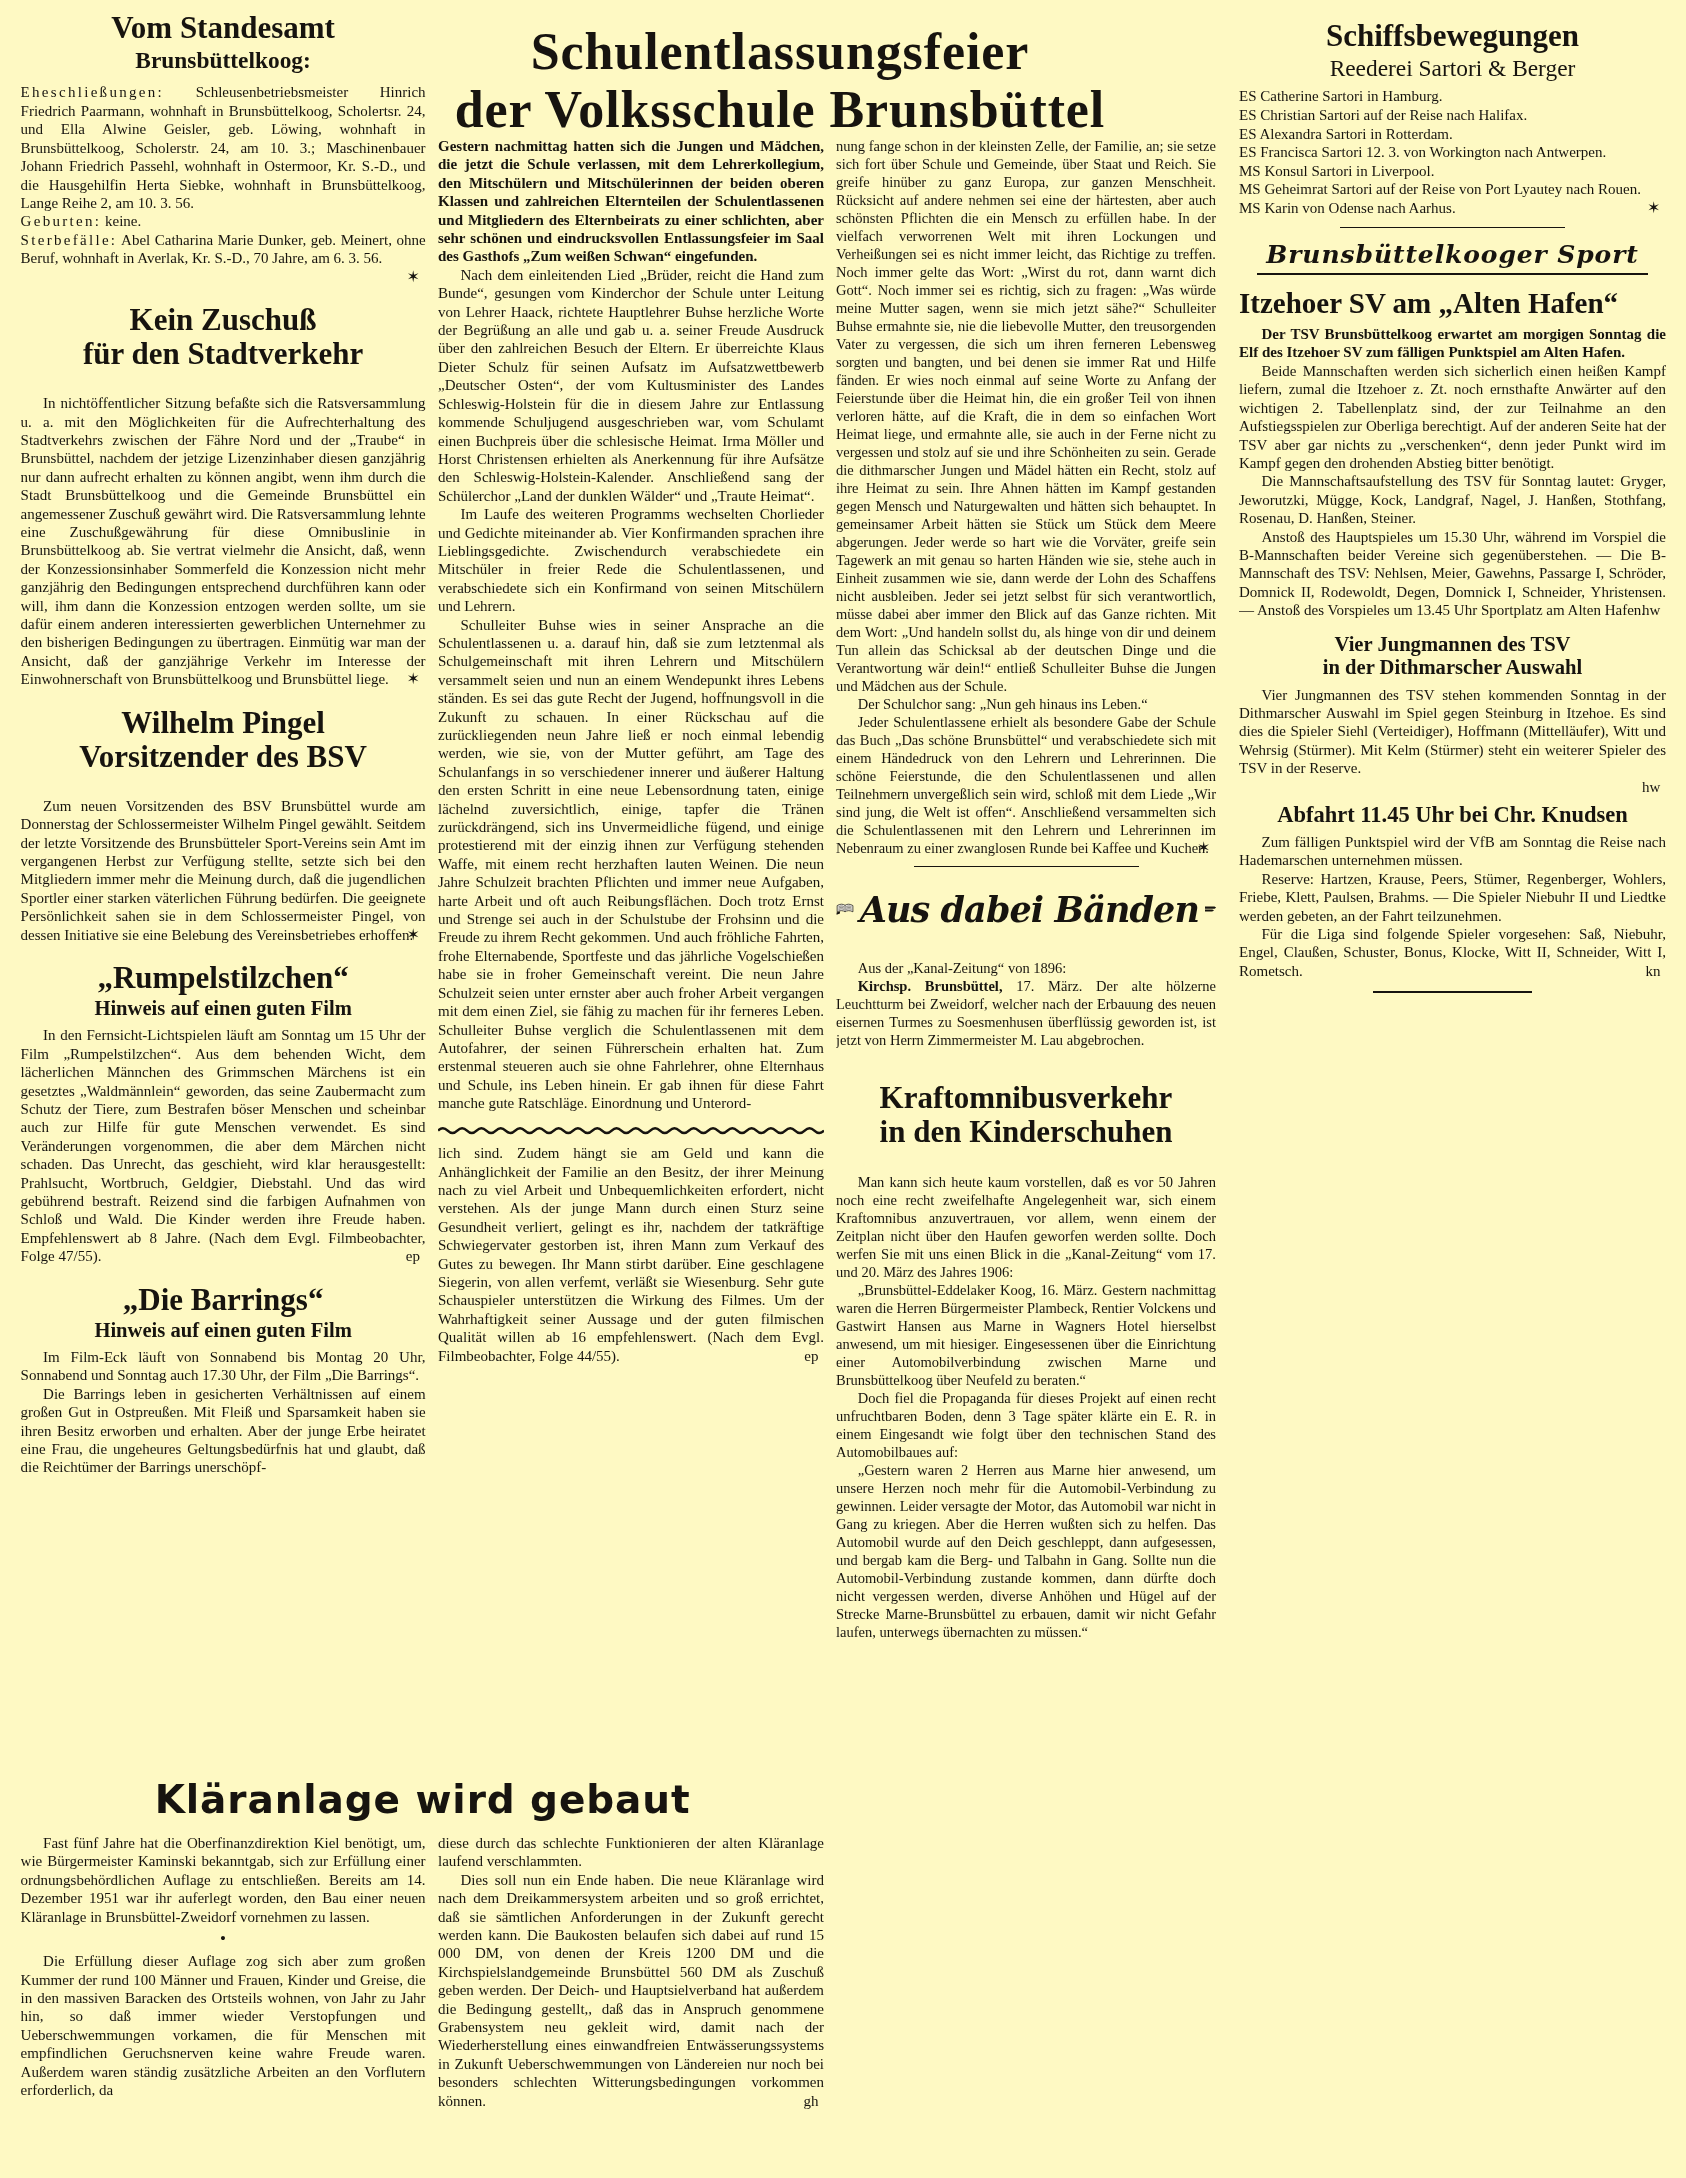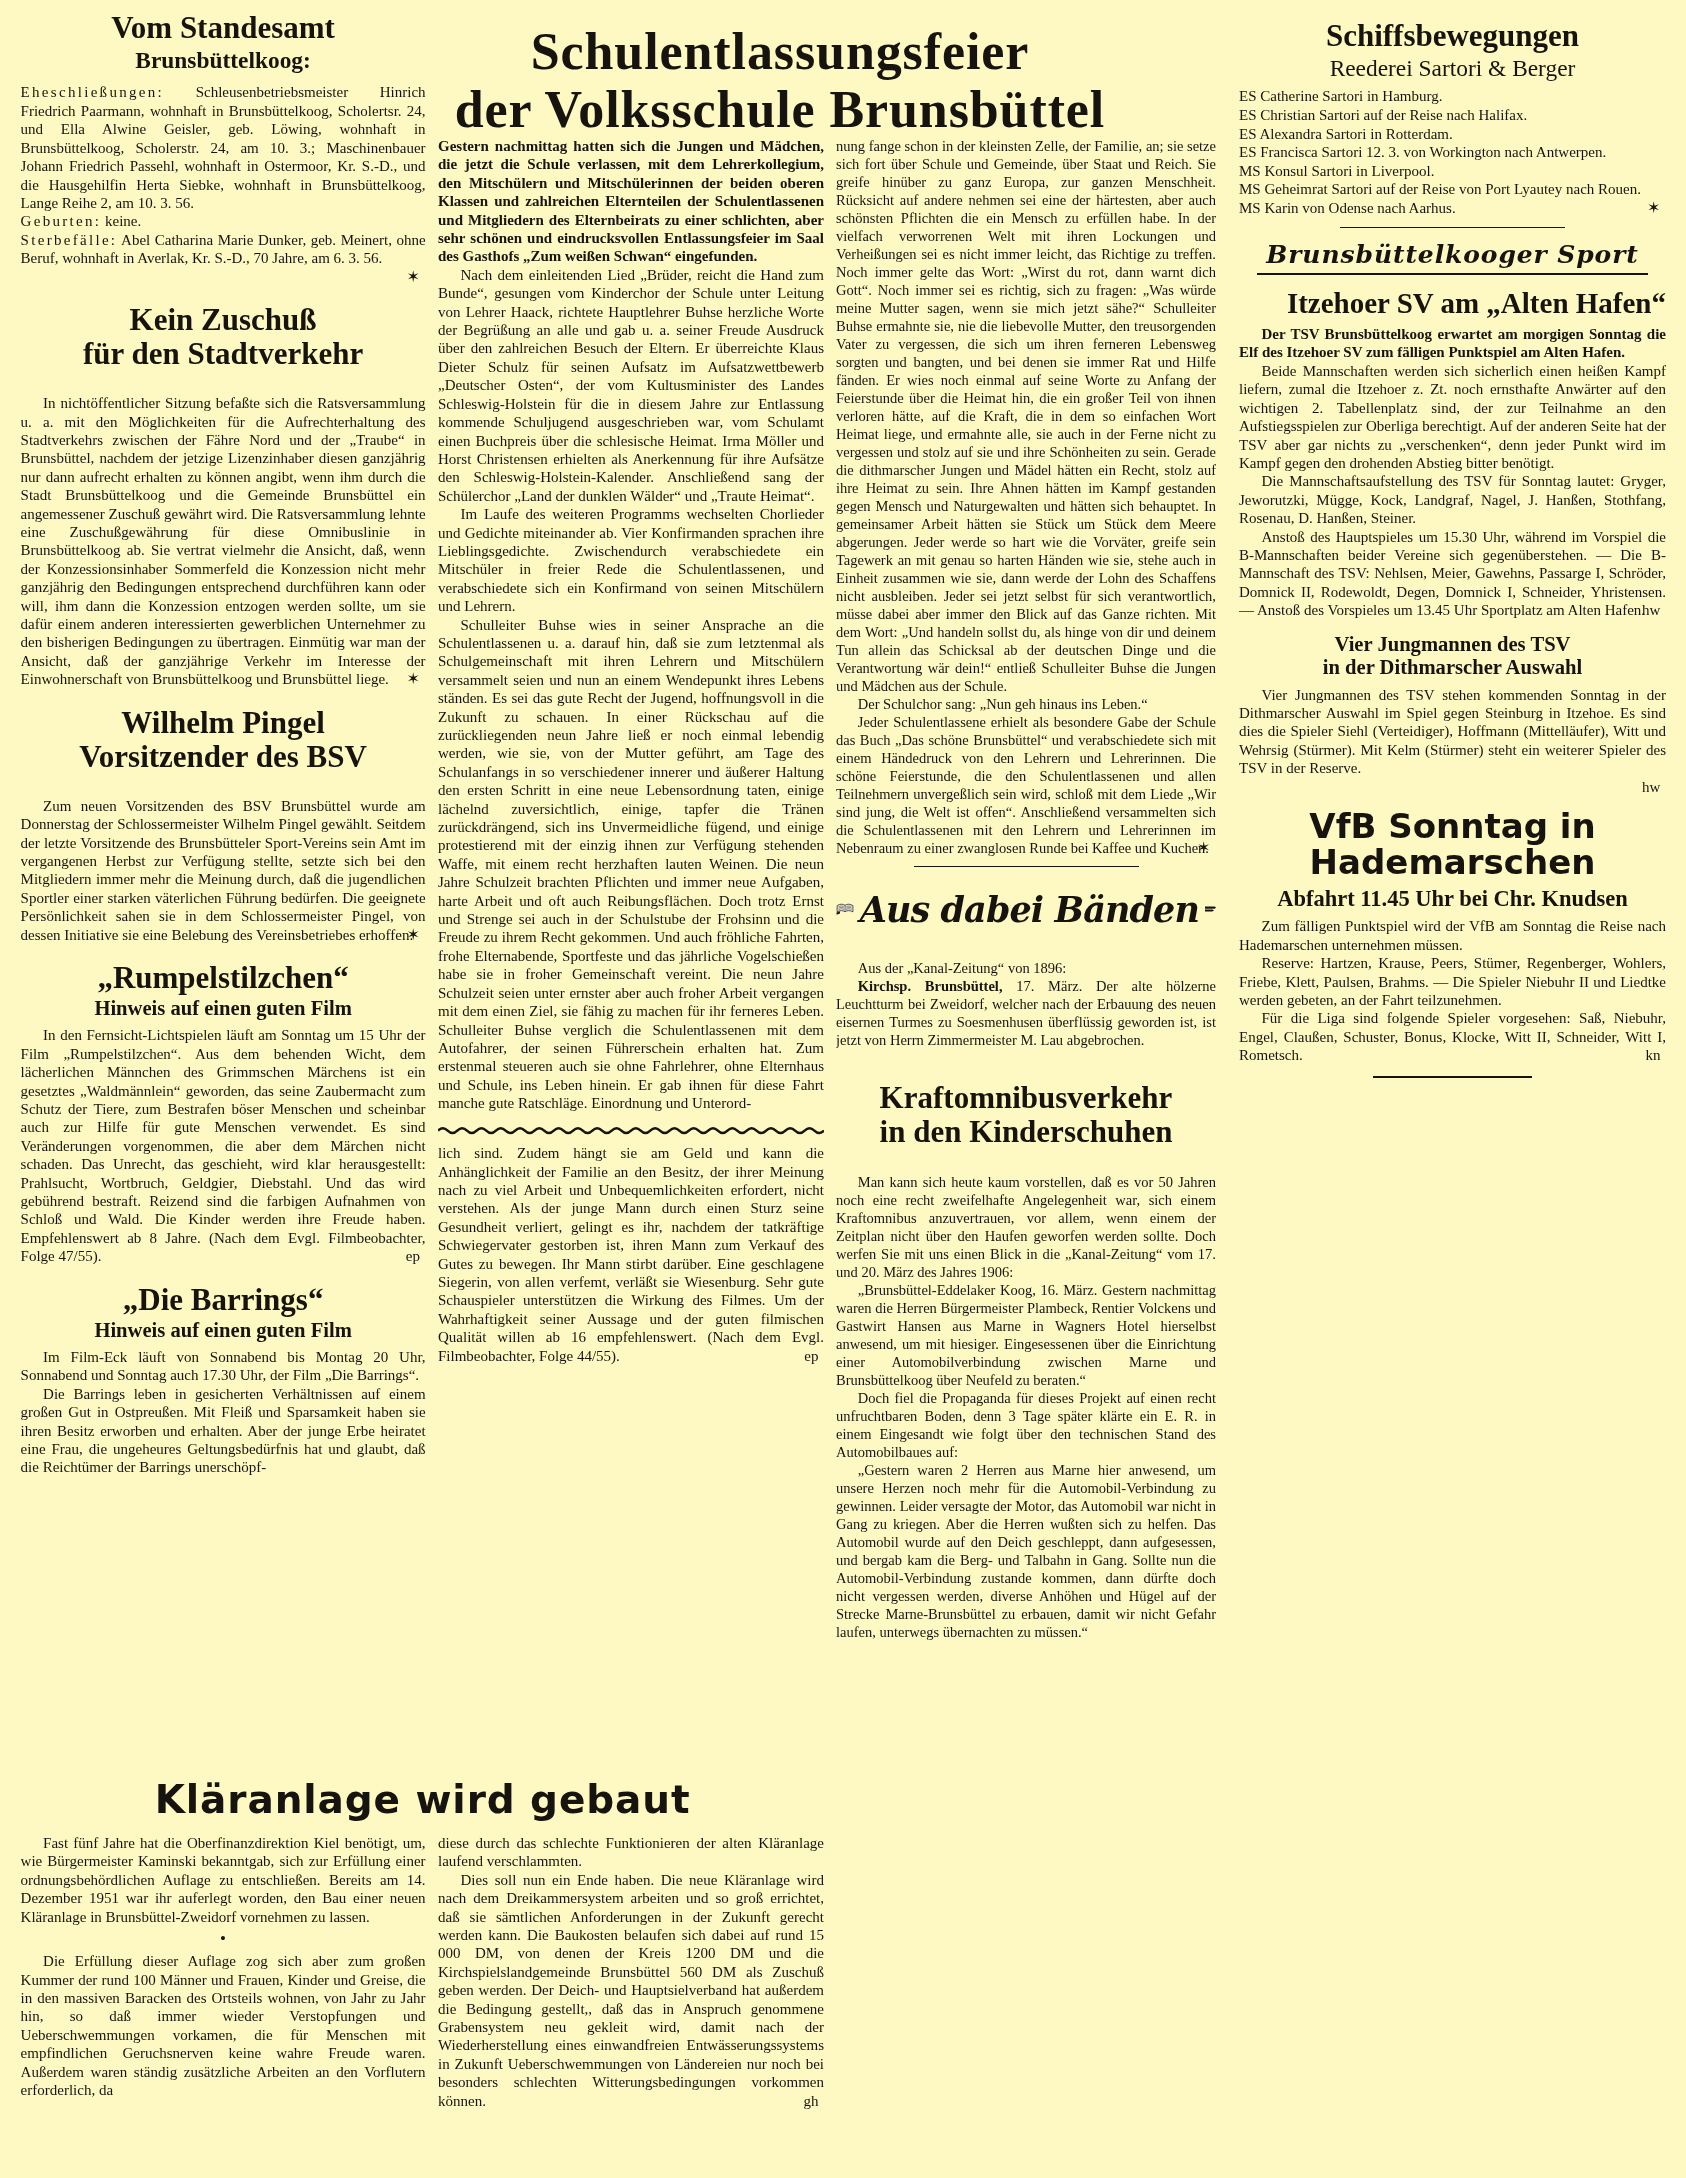--- a/index.html
+++ b/index.html
@@ -37,21 +37,21 @@
   .rule-sm{width:225px;border-top:1.9px solid #17140f;margin:9.4px auto;}
   .rule-xs{width:159px;border-top:2.3px solid #17140f;margin:11.2px auto;}
   .squiggle{display:block;width:100%;height:11.2px;margin:12px 0 8.4px;}
   .banner{display:flex;align-items:center;justify-content:center;gap:5.6px;margin-top:15px;}
   .banner-text{font:bold italic 35px/1 "DejaVu Serif",serif;letter-spacing:-0.9px;white-space:nowrap;}
   .sport-wrap{text-align:center;margin-top:13px;}
   .sport-label{font:bold italic 25px/1.15 "DejaVu Serif",serif;display:inline-block;
                border-bottom:2.3px solid #17140f;padding:0 9.4px 2.8px;letter-spacing:0.9px;}
   .ship{font-size:15px;line-height:18.6px;text-align:justify;padding-left:28px;text-indent:-28px;}
   .bullet-line{text-align:center;font-size:17px;line-height:20.6px;margin:2.8px 0;}
-  .h-left{text-align:right;}
+  .h-left{text-align:left;}
   .mt2{margin-top:1.9px;}.mt6{margin-top:5.6px;}.mt8{margin-top:23px;}.mt10{margin-top:9.4px;}
   .mt14{margin-top:13px;}.mt18{margin-top:17px;}.mt34{margin-top:32px;}
 </style>
 </head>
 <body>
 
 <div class="page">
 
   <section id="col-left">
     <article>
@@ -193,21 +193,20 @@
       <div class="credit-line samline"><span>hw</span></div>
     </article>
 
     <article>
       <h2 class="h-serif-sm mt14"><span>Vier Jungmannen des TSV</span><br><span>in der Dithmarscher Auswahl</span></h2>
       <p class="b ind mt6">Vier Jungmannen des TSV stehen kommenden Sonntag in der Dithmarscher Auswahl im Spiel gegen Steinburg in Itzehoe. Es sind dies die Spieler Siehl (Verteidiger), Hoffmann (Mittelläufer), Witt und Wehrsig (Stürmer). Mit Kelm (Stürmer) steht ein weiterer Spieler des TSV in der Reserve.</p>
       <div class="credit-line"><span>hw</span></div>
     </article>
 
     <article>
-      <h1 class="h-sans-lg mt14">VfB Sonntag in Hademarschen</h1>
       <h2 class="h-serif-md mt6" style="font-size:22.5px;">Abfahrt 11.45 Uhr bei Chr. Knudsen</h2>
       <p class="b ind mt6">Zum fälligen Punktspiel wird der VfB am Sonntag die Reise nach Hademarschen unternehmen müssen.</p>
       <p class="b ind">Reserve: Hartzen, Krause, Peers, Stümer, Regenberger, Wohlers, Friebe, Klett, Paulsen, Brahms. — Die Spieler Niebuhr II und Liedtke werden gebeten, an der Fahrt teilzunehmen.</p>
       <p class="b ind">Für die Liga sind folgende Spieler vorgesehen: Saß, Niebuhr, Engel, Claußen, Schuster, Bonus, Klocke, Witt II, Schneider, Witt I, Rometsch.</p>
       <div class="credit-line samline"><span>kn</span></div>
       <div class="rule-xs"></div>
     </article>
   </section>
 
 </div>

